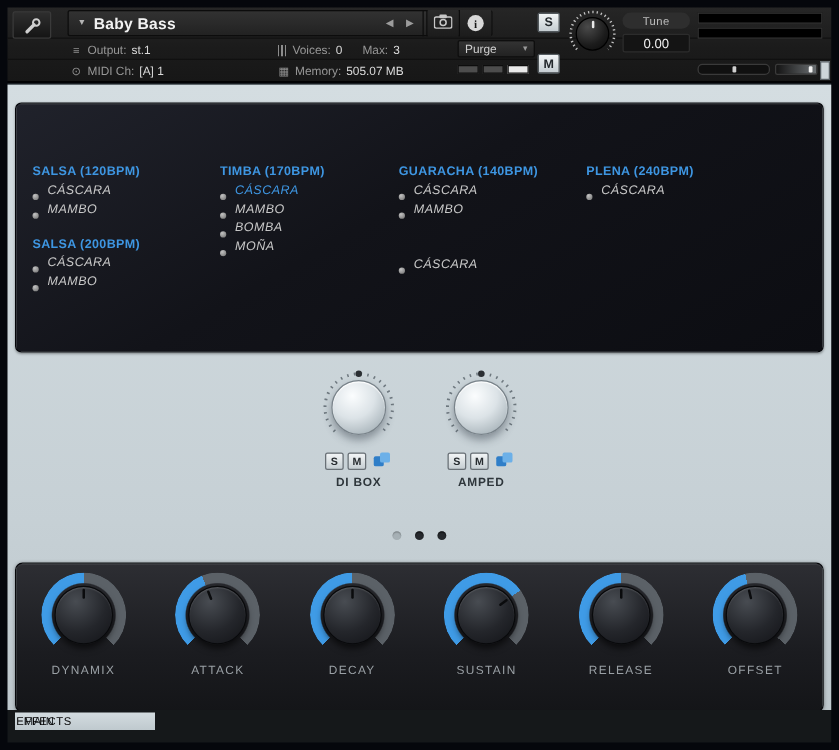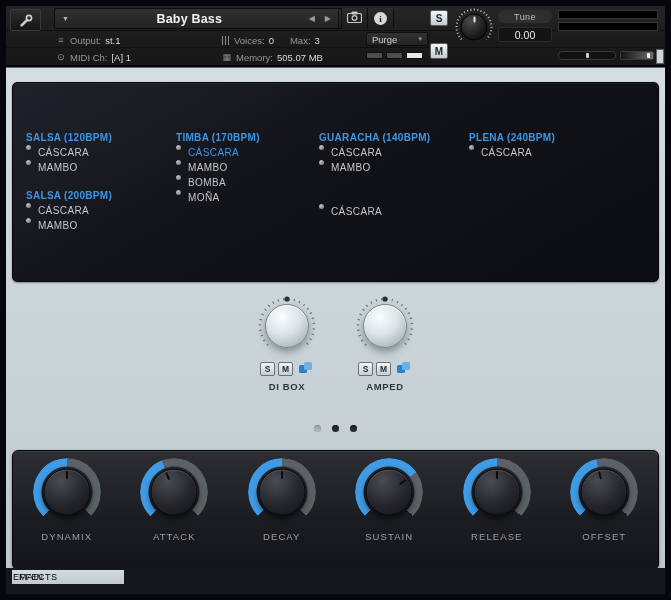--- a/index.html
+++ b/index.html
@@ -14,21 +14,21 @@
   .hsep2 { position:absolute; left:0; top:41px; width:100%; height:1px; background:#101010; }
 
   .wrench-btn { position:absolute; left:4px; top:3px; width:31px; height:22px;
                 background:linear-gradient(#2e2e2e,#151515); border:1px solid #3a3a3a; border-radius:2px; cursor:pointer; }
   .wrench-btn svg { display:block; margin:2px auto 0; }
 
   .title-strip { position:absolute; left:48px; top:2px; width:340px; height:21px;
                  background:linear-gradient(#323232,#222); border:1px solid #0c0c0c; border-radius:2px;
                  display:flex; align-items:center; }
   .tri { color:#b5b5b5; font-size:7px; padding:0 6px 0 7px; cursor:pointer; }
-  .iname { color:#f2f2f2; font-size:12.5px; font-weight:bold; letter-spacing:.2px; flex:1;text-align:center; }
+  .iname { color:#f2f2f2; font-size:12.5px; font-weight:bold; letter-spacing:.2px; flex:1; }
   .navbtn { color:#9c9c9c; font-size:8px; padding:0 5px; cursor:pointer; }
   .vdiv { width:1px; height:21px; background:#0c0c0c; margin:0 2px; }
   .iconbtn { width:26px; height:21px; background:linear-gradient(#2a2a2a,#1c1c1c); border:none; border-left:1px solid #0c0c0c;
              display:flex; align-items:center; justify-content:center; cursor:pointer; }
   .infoglyph { width:13px; height:13px; border-radius:50%; background:#d8d8d8; color:#161616; font-size:9px; font-weight:bold;
                font-family:"Liberation Serif", serif; display:flex; align-items:center; justify-content:center; }
 
   .sbtn, .mbtn { position:absolute; left:424px; width:18px; height:16px; font-size:10px; font-weight:bold; color:#23282c;
                  background:linear-gradient(#f2f5f6,#c4ccd1); border:1px solid #565d62; border-radius:2px;
                  display:flex; align-items:center; justify-content:center; cursor:pointer; }
@@ -77,21 +77,21 @@
                background:linear-gradient(#d4dde1,#c6d0d5 70%,#bdc7cc); border-top:1px solid #5e676c; }
 
   
   .groove-panel { position:absolute; left:12px; top:82px; width:647px; height:200px; border-radius:5px;
                   background:linear-gradient(150deg,#20222b,#121319 45%,#0c0d12);
                   border:1px solid #05060a; box-shadow:inset 0 1px 0 rgba(255,255,255,.06), 0 1px 2px rgba(0,0,0,.35); }
   .gcol { position:absolute; top:7px;margin-top:40px; }
   .gcol1 { left:13px; } .gcol2 { left:163px; } .gcol3 { left:306px; } .gcol4 { left:456px; }
   .ggroup { margin-bottom:13px; }
   .gtitle { color:#3e96e2; font-size:10px; font-weight:bold; letter-spacing:.3px; line-height:15px; cursor:pointer; }
-  .g-item { display:flex; align-items:flex-start; gap:7px; line-height:15px; cursor:pointer; }
+  .g-item { display:flex; align-items:flex-end; gap:7px; line-height:15px; cursor:pointer;font-style:italic; }
   .g-dot { width:5px; height:5px; border-radius:50%; background:radial-gradient(circle at 35% 30%, #c2c2c2, #6e6e6e); flex:none; }
   .g-label { color:#c7c7c7; font-size:10px; letter-spacing:.4px; }
   .g-item.sel .g-label { color:#3e96e2; }
 
   
   .amp-slot { position:absolute; top:294px; width:92px; display:flex; flex-direction:column; align-items:center; }
   .amp-slot.s1 { left:241px; } .amp-slot.s2 { left:339px; }
   .lkwrap { position:relative; width:64px; height:64px; }
   .lknob { position:absolute; left:50%; top:50%; width:44px; height:44px; transform:translate(-50%,-50%); border-radius:50%;
            background:radial-gradient(circle at 38% 28%, #fbfdfe, #dce3e7 45%, #aeb9bf 80%, #97a2a8);

